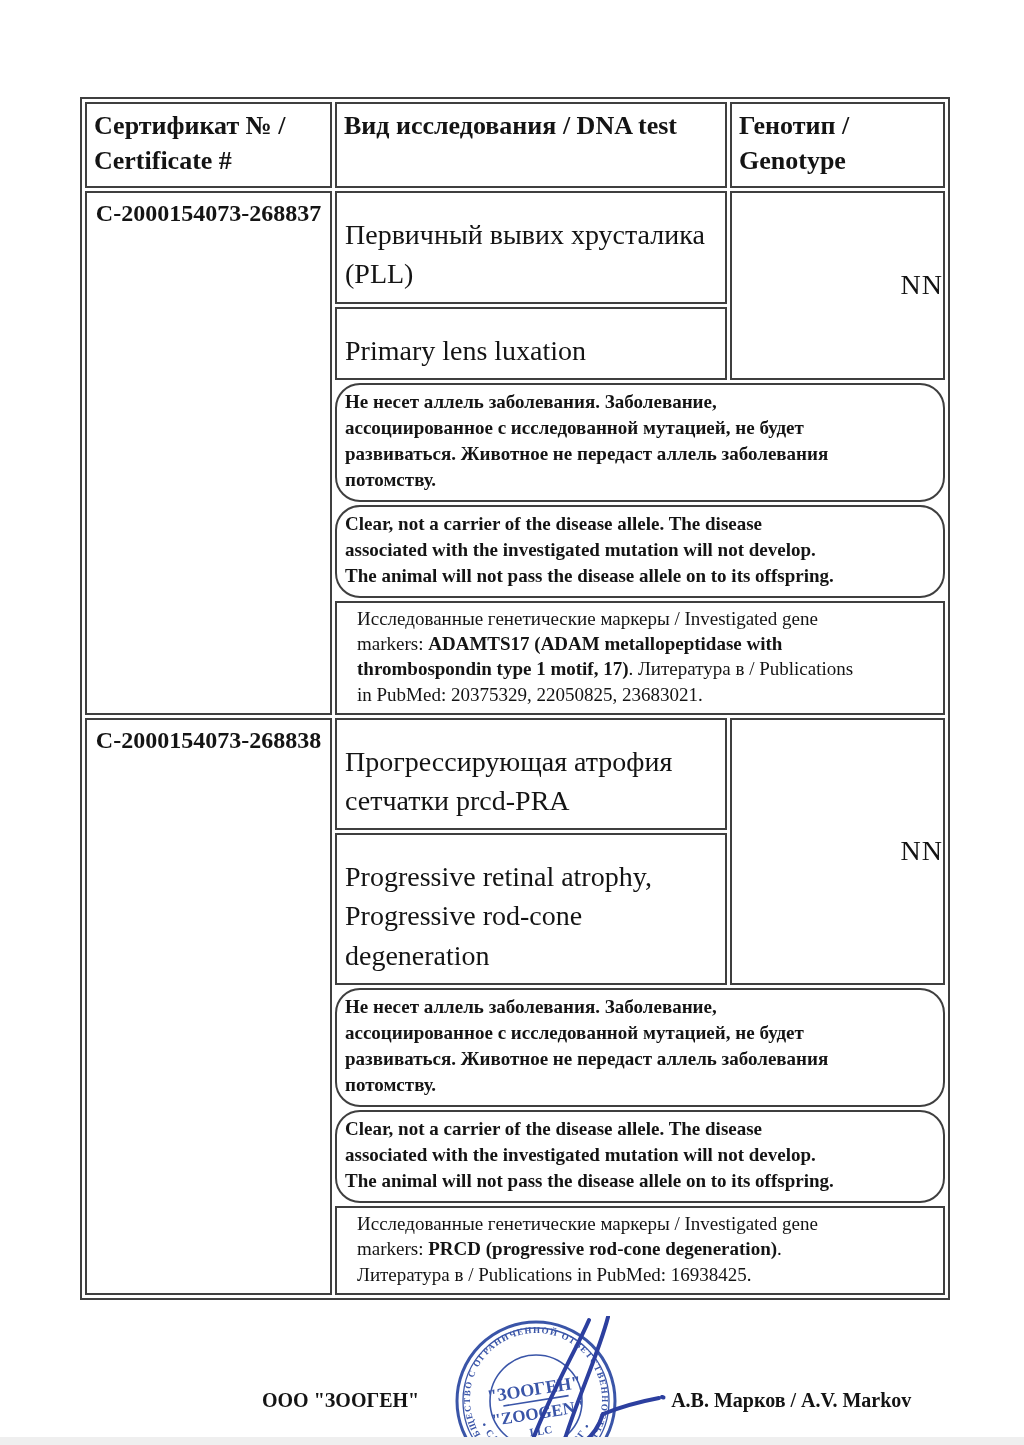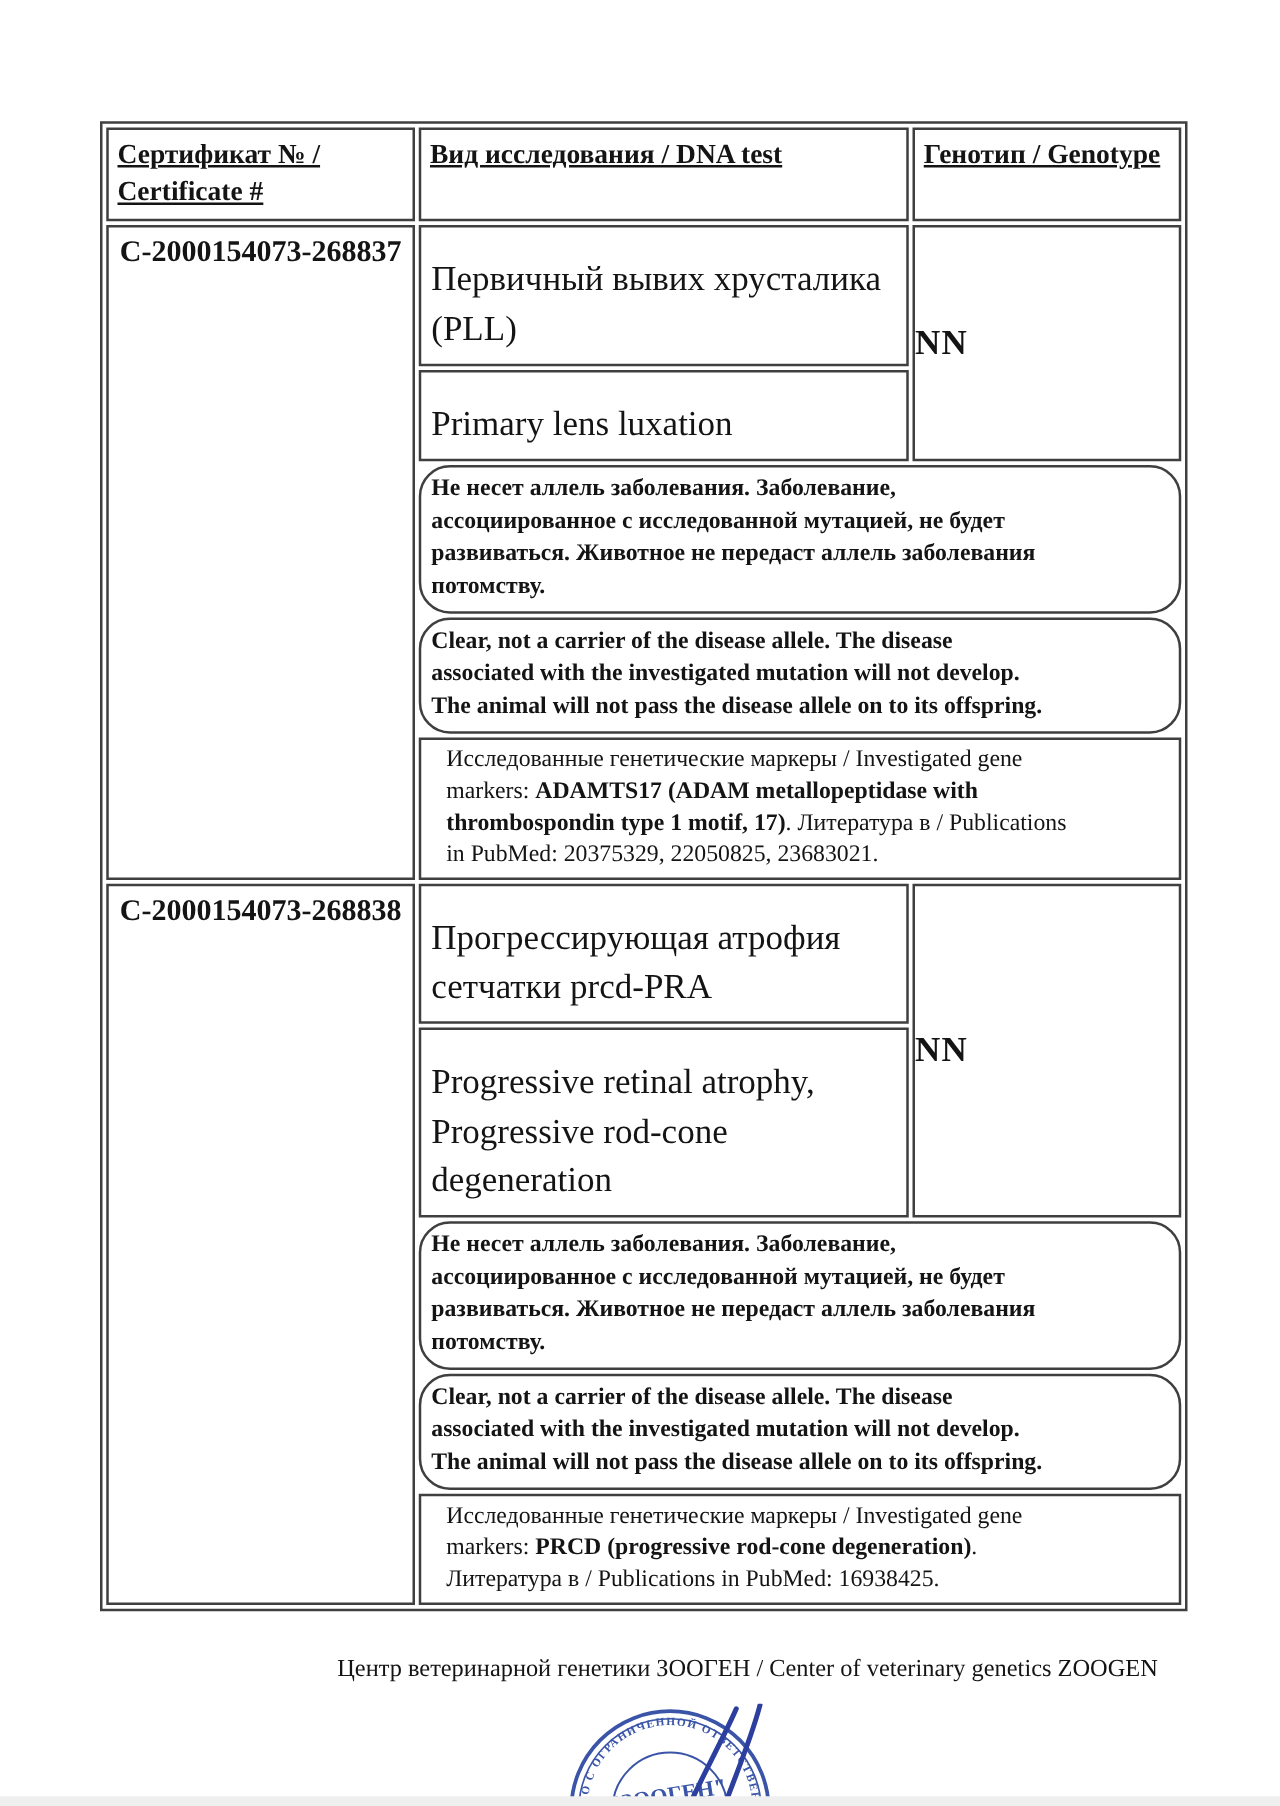--- a/index.html
+++ b/index.html
@@ -6,24 +6,24 @@
   html,body { width:1024px; height:1445px; background:#ffffff; overflow:hidden;
     font-family:"Liberation Serif","DejaVu Serif",serif; color:#141414; }
   .page { position:relative; width:1024px; height:1445px; }
 
   
   .table-wrap { padding:97px 0 0 80px; }
   table.cert-table { border-collapse:separate; border-spacing:3px;
     border:2px solid #3f3f3f; width:866px; table-layout:fixed; background:#fff; }
   .cert-table td, .cert-table th { border:2px solid #3f3f3f; background:#fff;
     vertical-align:top; text-align:left; }
-  th.hdr { font-weight:bold; font-size:22px; line-height:1.35; padding:4px 7px 8px 7px;text-decoration:underline; }
+  th.hdr { font-weight:bold; font-size:26px; line-height:1.35; padding:4px 7px 8px 7px; }
   td.cert-num { font-weight:bold; font-size:24px; text-align:center; padding-top:7px; }
   td.test-name { font-size:28px; line-height:1.4; white-space:pre-line; padding:22px 8px 8px 8px; font-weight:normal; }
-  td.genotype { font-weight:bold; font-size:28px; text-align:left; vertical-align:middle; letter-spacing:1px; }
+  td.genotype { font-weight:normal; font-size:28px; text-align:right; vertical-align:middle; letter-spacing:1px; }
   td.desc { font-weight:bold; font-size:19px; line-height:1.37; white-space:pre-line; padding:4px 8px 7px 8px;border-radius:25px; }
   td.markers { font-size:19px; line-height:1.33; white-space:pre-line; padding:3px 8px 6px 20px; font-weight:normal; }
   td.markers .gene { font-weight:bold; }
 
   
   .org-center-line { margin-top:36px; padding-left:172px; text-align:center; font-size:19.5px; }
   .sign-row { display:flex; align-items:center; margin:16px 0 0 262px; }
   .org-name { font-weight:bold; font-size:20px; white-space:pre; }
   .stamp-box { position:relative; width:238px; height:170px; margin-left:12px; flex:0 0 auto; }
   .director-name { font-weight:bold; font-size:20px; margin-left:2px; white-space:pre; }
@@ -100,21 +100,20 @@
       </tr>
       <tr>
         <td class="markers" colspan="2"><span>Исследованные генетические маркеры / Investigated gene
 markers: </span><span class="gene">PRCD (progressive rod-cone degeneration)</span><span>.
 Литература в / Publications in PubMed: 16938425.</span></td>
       </tr>
     </tbody>
       </table>
   </div>
 
-  <div class="org-center-line">Центр ветеринарной генетики ЗООГЕН / Center of veterinary genetics ZOOGEN</div>
 
   <div class="sign-row">
     <div class="org-name">ООО "ЗООГЕН"</div>
 
     <div class="stamp-box">
       <svg width="238" height="170" viewBox="0 0 238 170">
         <defs>
           <path id="arcTop" d="M 51,121 A 66,66 0 1 1 159,121" fill="none"></path>
           <path id="arcBottom" d="M 48,105 A 62,62 0 0 0 162,105" fill="none"></path>
         </defs>

